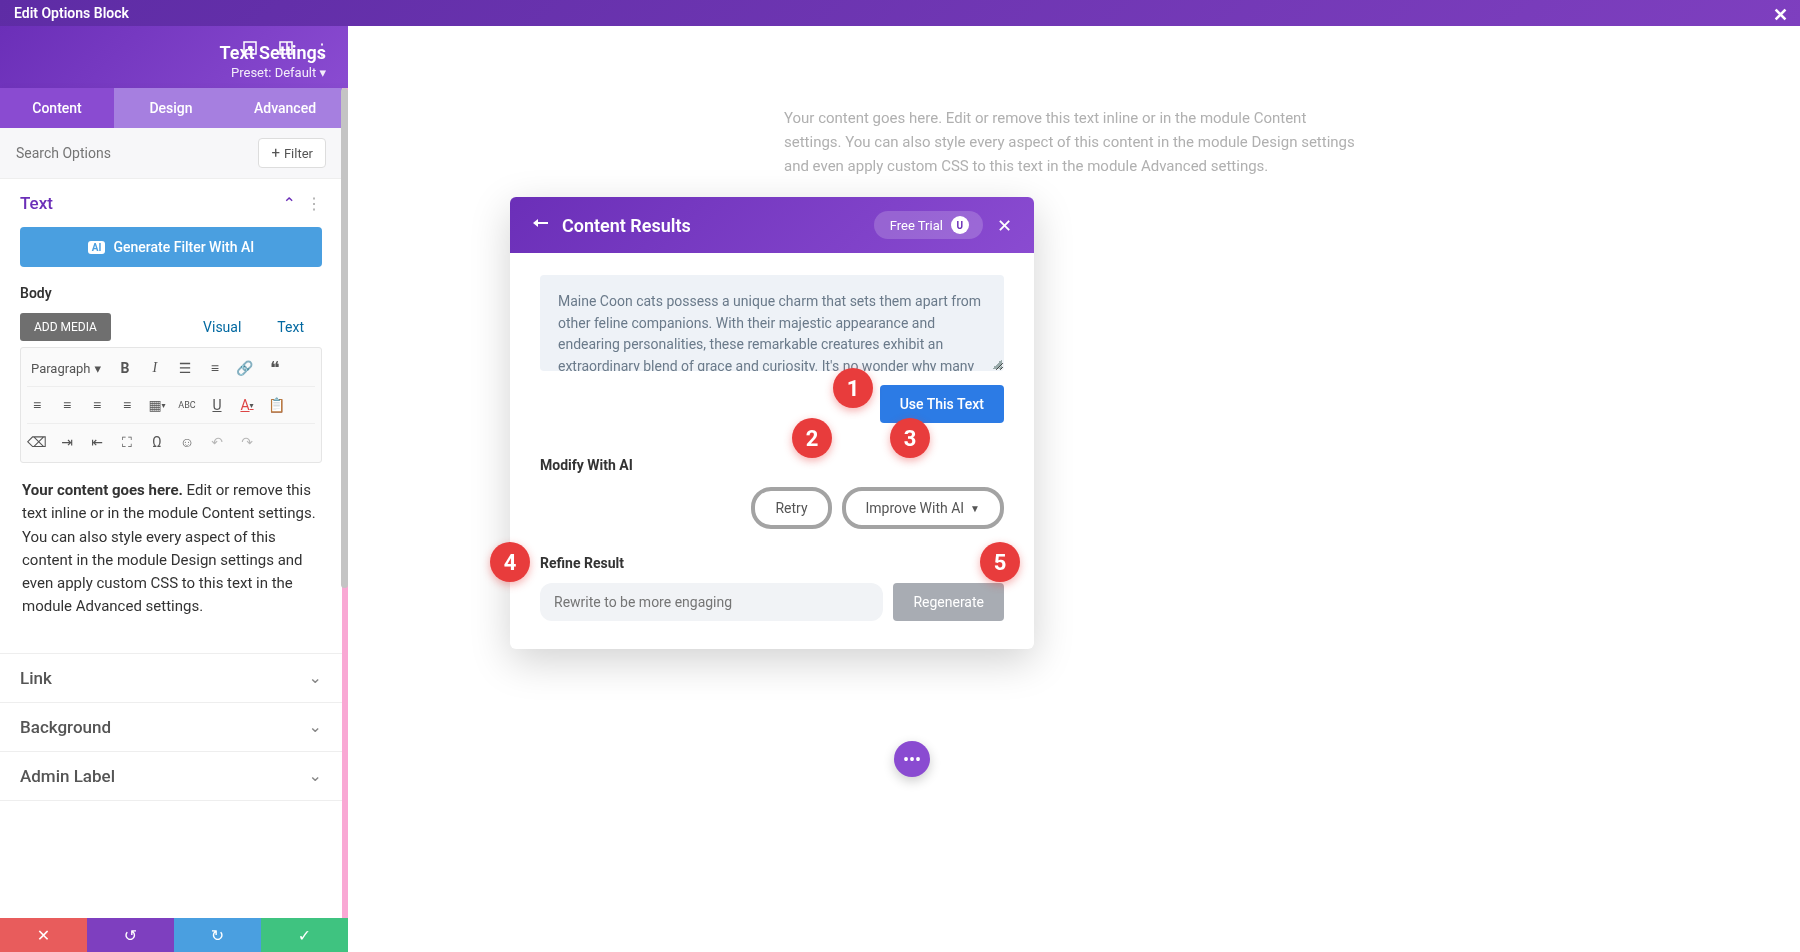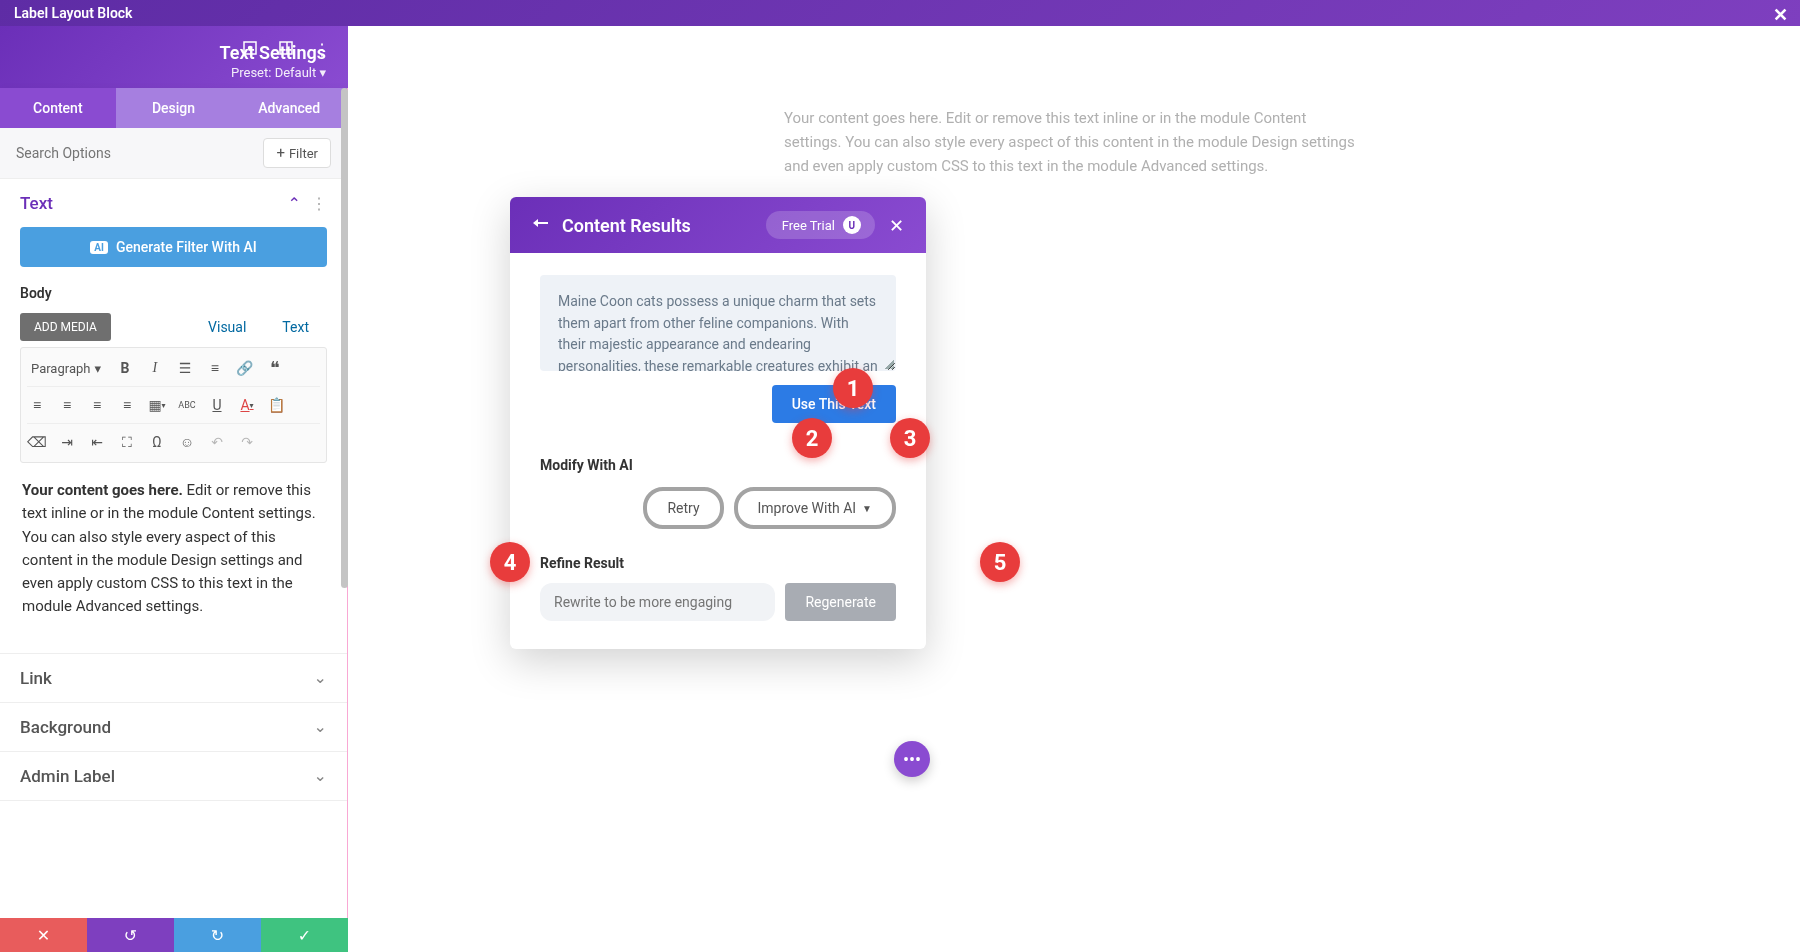--- a/index.html
+++ b/index.html
@@ -11,21 +11,21 @@
 
 
 .header { background:linear-gradient(135deg,#6b2fb8 0%,#8a4bd1 100%); height:62px; display:flex; align-items:flex-end; padding:8px 22px 0; color:#fff; flex-direction:column; justify-content:center; width:348px; position:absolute; top:26px; left:0; }
 .header-main { background:linear-gradient(135deg,#6b2fb8 0%,#8a4bd1 100%); height:62px; position:absolute; top:26px; left:348px; right:0; }
 .header h2 { font-size:18px; font-weight:600; }
 .header .preset { font-size:13px; opacity:.9; margin-top:2px; }
 .header-icons { position:absolute; right:18px; top:14px; display:flex; gap:20px; }
 .header-icons span { cursor:pointer; font-size:16px; }
 
 
-.sidebar { position:absolute; top:88px; left:0; width:348px; bottom:0; background:#fff; border-right:1px solid #f9a8d4; display:flex; flex-direction:column; box-shadow:2px 0 8px rgba(0,0,0,.04); }
+.sidebar { position:absolute; top:88px; left:0; width:348px; bottom:0; background:#fff; border-right:6px solid #f9a8d4; display:flex; flex-direction:column; box-shadow:2px 0 8px rgba(0,0,0,.04); }
 
 .tabs { display:flex; background:#a67fe0; height:40px; }
 .tabs .tab { flex:1; text-align:center; line-height:40px; color:#fff; font-size:14px; font-weight:500; cursor:pointer; }
 .tabs .tab.active { background:#8a4bd1; }
 
 .searchbar { display:flex; align-items:center; padding:10px 16px; background:#f7f7f9; border-bottom:1px solid #eee; }
 .searchbar input { flex:1; border:none; background:transparent; font-size:14px; color:#555; outline:none; }
 .filter-btn { padding:5px 12px; background:#fff; border:1px solid #ddd; border-radius:4px; font-size:13px; color:#555; cursor:pointer; display:flex; align-items:center; gap:4px; }
 
 .section { border-bottom:1px solid #eee; }
@@ -62,21 +62,21 @@
 .bb-save { background:#3fc380; }
 
 
 .canvas { position:absolute; left:348px; top:26px; right:0; bottom:0; background:#fff; padding:80px 60px; }
 .canvas-text { max-width:580px; margin:0 auto; color:#b0b0b0; font-size:15px; line-height:1.6; }
 
 
 .scrollhint { position:absolute; left:341px; top:88px; width:7px; height:500px; background:#c4c4c4; border-radius:4px; }
 
 
-.modal { position:absolute; left:510px; top:197px; width:416px; background:#fff; border-radius:6px; box-shadow:0 12px 40px rgba(0,0,0,.18); overflow:visible; }
+.modal { position:absolute; left:510px; top:197px; width:524px; background:#fff; border-radius:6px; box-shadow:0 12px 40px rgba(0,0,0,.18); overflow:visible; }
 .modal-head { background:linear-gradient(135deg,#6b2fb8,#8a4bd1); color:#fff; padding:14px 22px; display:flex; align-items:center; justify-content:space-between; border-radius:6px 6px 0 0; }
 .modal-head .mtitle { font-size:18px; font-weight:600; display:flex; align-items:center; gap:12px; }
 .modal-head .mright { display:flex; align-items:center; gap:14px; }
 .trial-pill { background:rgba(255,255,255,.18); padding:5px 14px 5px 16px; border-radius:20px; font-size:13px; display:flex; align-items:center; gap:8px; }
 .trial-dot { width:18px; height:18px; background:#fff; border-radius:50%; display:flex; align-items:center; justify-content:center; color:#6b2fb8; font-size:10px; font-weight:700; }
 .modal-body { padding:22px 30px 28px; }
 .result-box { background:#eef2f7; border-radius:4px; padding:16px 18px; font-size:14px; line-height:1.55; color:#6a7a8a; height:96px; overflow:hidden; position:relative; resize:both; }
 .result-box::after { content:''; position:absolute; right:2px; bottom:2px; width:10px; height:10px; background:linear-gradient(135deg,transparent 50%,#9aa 50%); }
 .use-btn-row { display:flex; justify-content:flex-end; margin-top:14px; }
 .use-btn { background:#2c7be5; color:#fff; border:none; padding:11px 20px; font-size:14px; font-weight:500; border-radius:4px; cursor:pointer; }
@@ -95,21 +95,21 @@
 
 
 .fab { position:absolute; right:870px; bottom:175px; width:36px; height:36px; background:#8a4bd1; border-radius:50%; display:flex; align-items:center; justify-content:center; color:#fff; font-size:18px; cursor:pointer; box-shadow:0 4px 12px rgba(0,0,0,.2); }
 
 svg { display:block; }
 </style>
 </head>
 <body>
 
 <div class="titlebar">
-  <span>Label Layout Block</span>
+  <span>Edit Options Block</span>
   <span class="close-x">✕</span>
 </div>
 
 <div class="header">
   <h2>Text Settings</h2>
   <div class="preset">Preset: Default ▾</div>
   <div class="header-icons">
     <span>
       <svg width="16" height="16" viewBox="0 0 16 16" fill="none" stroke="#fff" stroke-width="1.5">
           <rect x="2" y="2" width="12" height="12"></rect>

